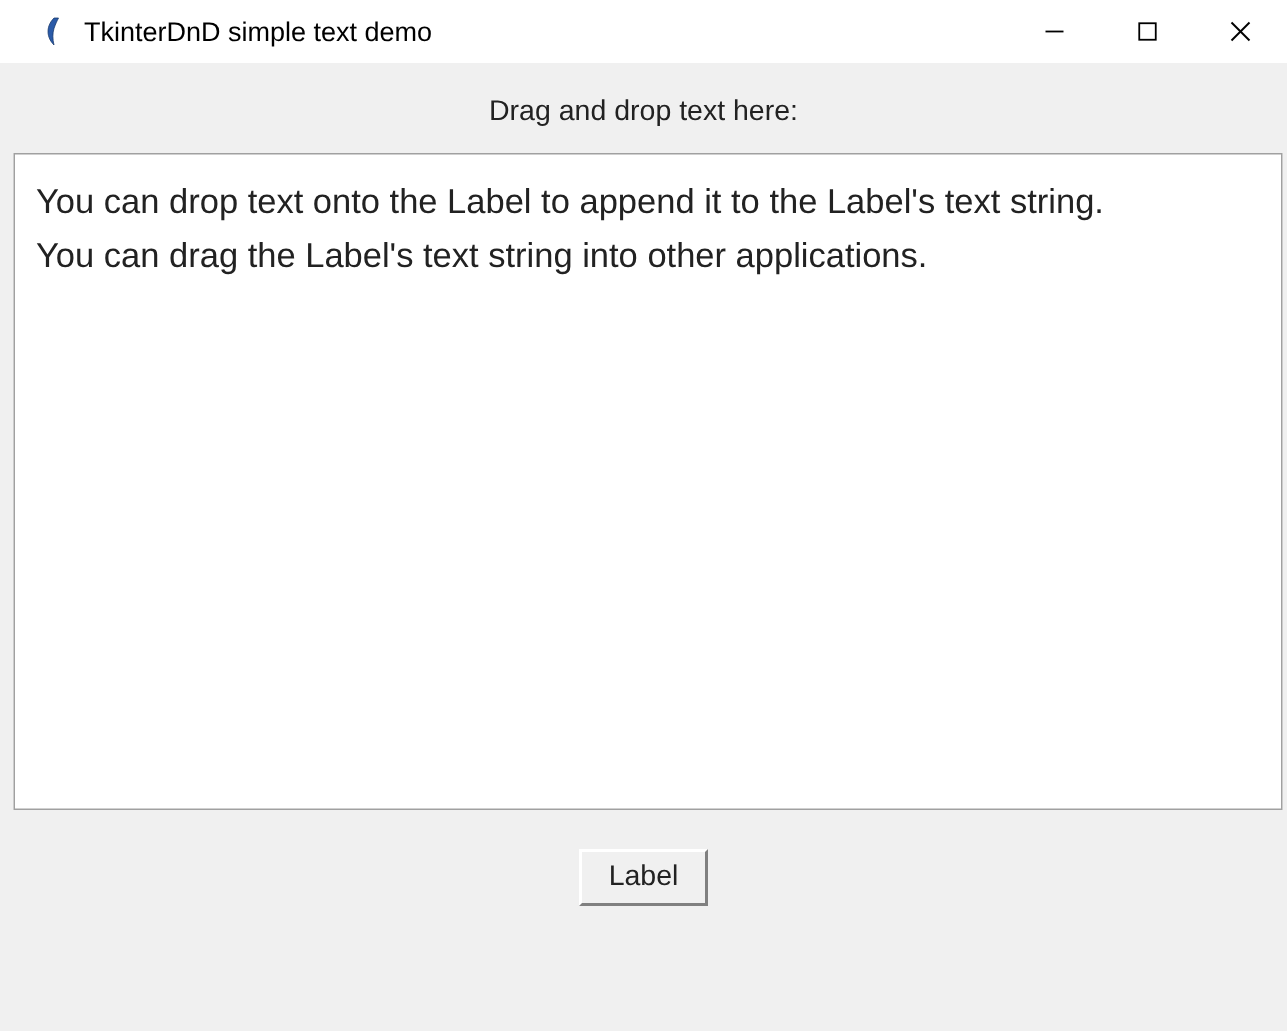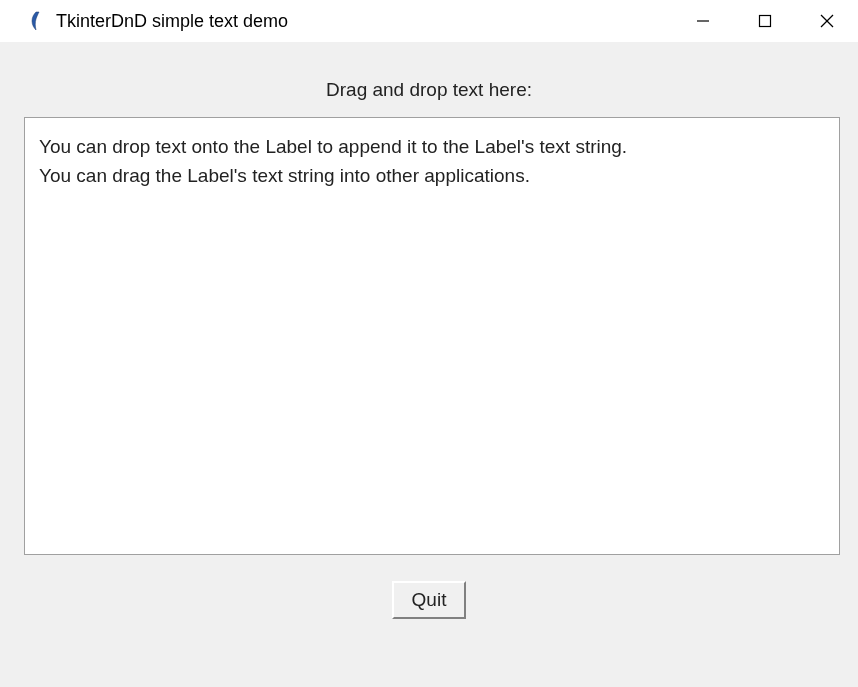--- a/index.html
+++ b/index.html
@@ -50,37 +50,37 @@
     .window-control svg {
       stroke: #000;
       fill: none;
     }
     .client-area {
       background: #f0f0f0;
       height: calc(100% - 42px);
       display: flex;
       flex-direction: column;
       align-items: center;
-      padding: 15px;
+      padding: 0;
     }
     .instruction-label {
       font-size: 19px;
       color: #222;
       margin: 22px 0 16px 0;
       text-align: center;
     }
     .drop-area {
       background: #ffffff;
       border: 1px solid #a0a0a0;
       width: calc(100% - 12px);
       margin-left: 6px;
       margin-right: 0;
       height: 438px;
       padding: 14px 14px;
-      font-size: 19px;
+      font-size: 23px;
       color: #222;
       line-height: 1.55;
       text-align: left;
       white-space: pre-line;
     }
     .button-row {
       margin-top: 26px;
       display: flex;
       justify-content: center;
       width: 100%;
@@ -126,15 +126,15 @@
       </svg>
     </div>
   </div>
 </div>
 
 <div class="client-area">
   <div class="instruction-label">Drag and drop text here:</div>
   <div class="drop-area">You can drop text onto the Label to append it to the Label's text string.
 You can drag the Label's text string into other applications.</div>
   <div class="button-row">
-    <button class="quit-button">Quit</button>
+    <button class="quit-button">Label</button>
   </div>
 </div>
 
 </body></html>

